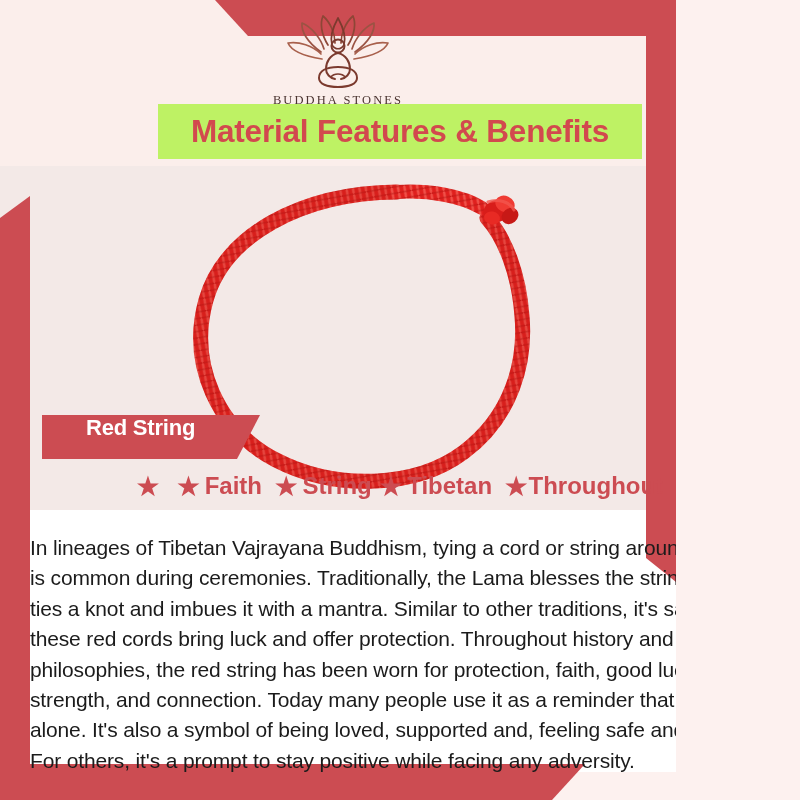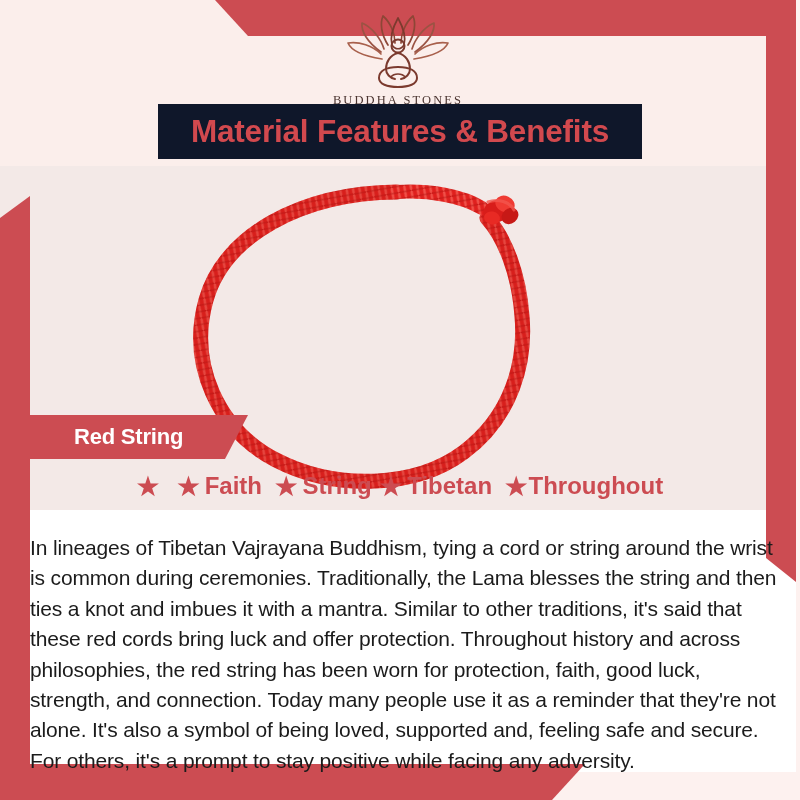--- a/index.html
+++ b/index.html
@@ -9,21 +9,21 @@
   body {
     width: 800px;
     height: 800px;
     overflow: hidden;
     font-family: "Liberation Sans", sans-serif;
     background: #fdf1ef;
   }
 
   .poster {
     position: relative;
-    width: 796px;
+    width: 676px;
     height: 800px;
     background: #fdf1ef;
     overflow: hidden;
   }
 
   
   .band-top {
     position: absolute;
     top: 0;
     left: 0;
@@ -97,21 +97,21 @@
     color: #4a3430;
     font-weight: 400;
   }
 
   .title-plate {
     position: absolute;
     top: 104px;
     left: 158px;
     width: 484px;
     height: 55px;
-    background: #0f172a;
+    background: #bef264;
     display: flex;
     align-items: center;
     justify-content: center;
     z-index: 4;
   }
   .title-text {
     font-size: 31.5px;
     font-weight: bold;
     color: #d2494e;
     letter-spacing: -0.2px;
@@ -134,27 +134,27 @@
     left: 0;
     width: 800px;
     height: 344px;
     z-index: 2;
   }
 
   
   .ribbon {
     position: absolute;
     top: 415px;
-    left: 30px;
+    left: 42px;
     height: 44px;
     width: 218px;
     background: #cc4c52;
     clip-path: polygon(0 0, 218px 0, 195px 44px, 0 44px);
     display: flex;
-    align-items: center;
+    align-items: flex-start;
     z-index: 4;
   }
   .ribbon-label {
     color: #ffffff;
     font-size: 22px;
     font-weight: bold;
     padding-left: 44px;
     letter-spacing: -0.2px;
   }
 

